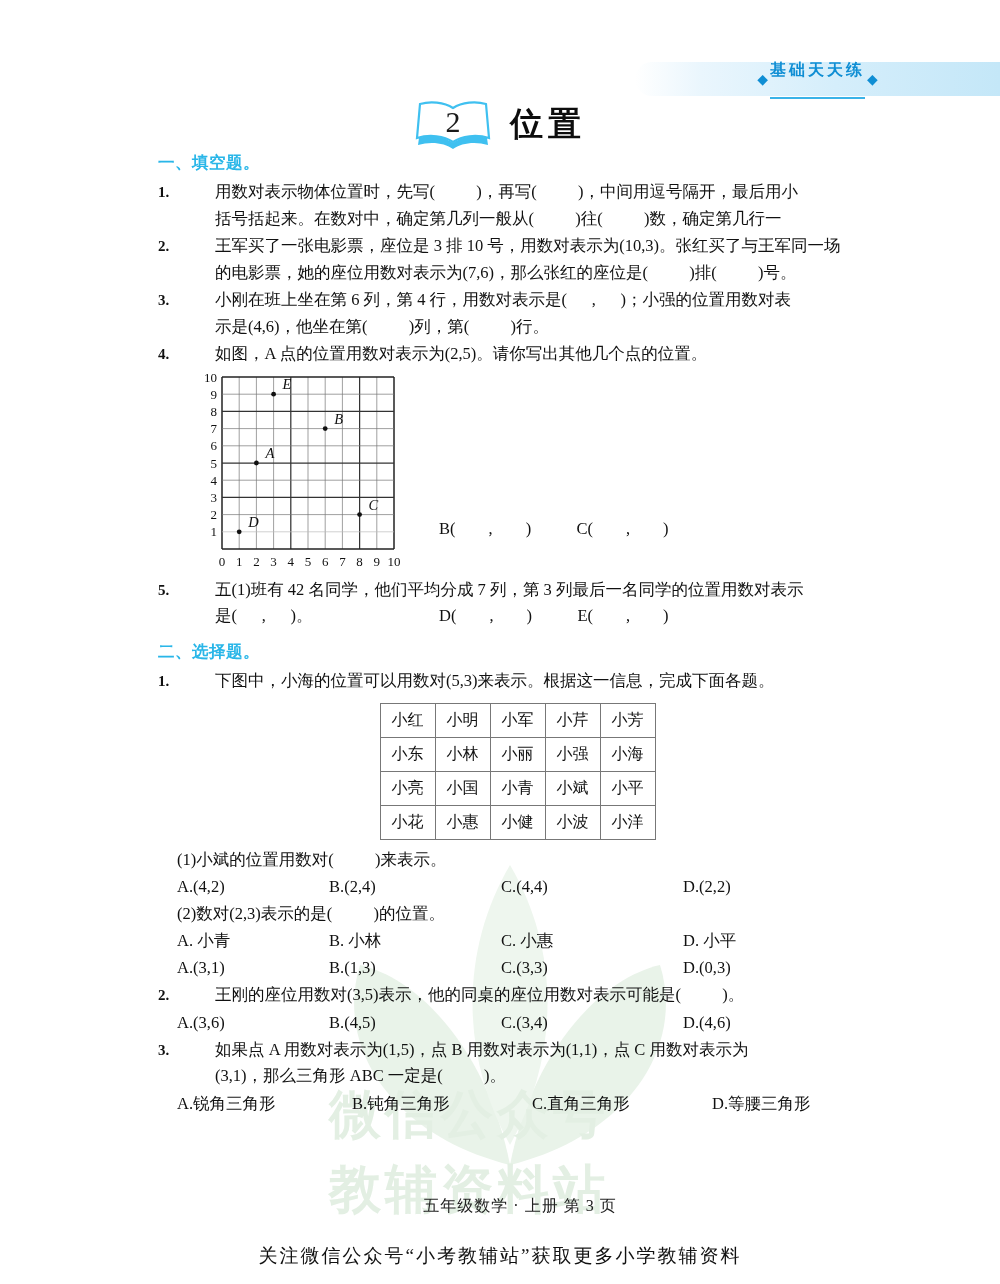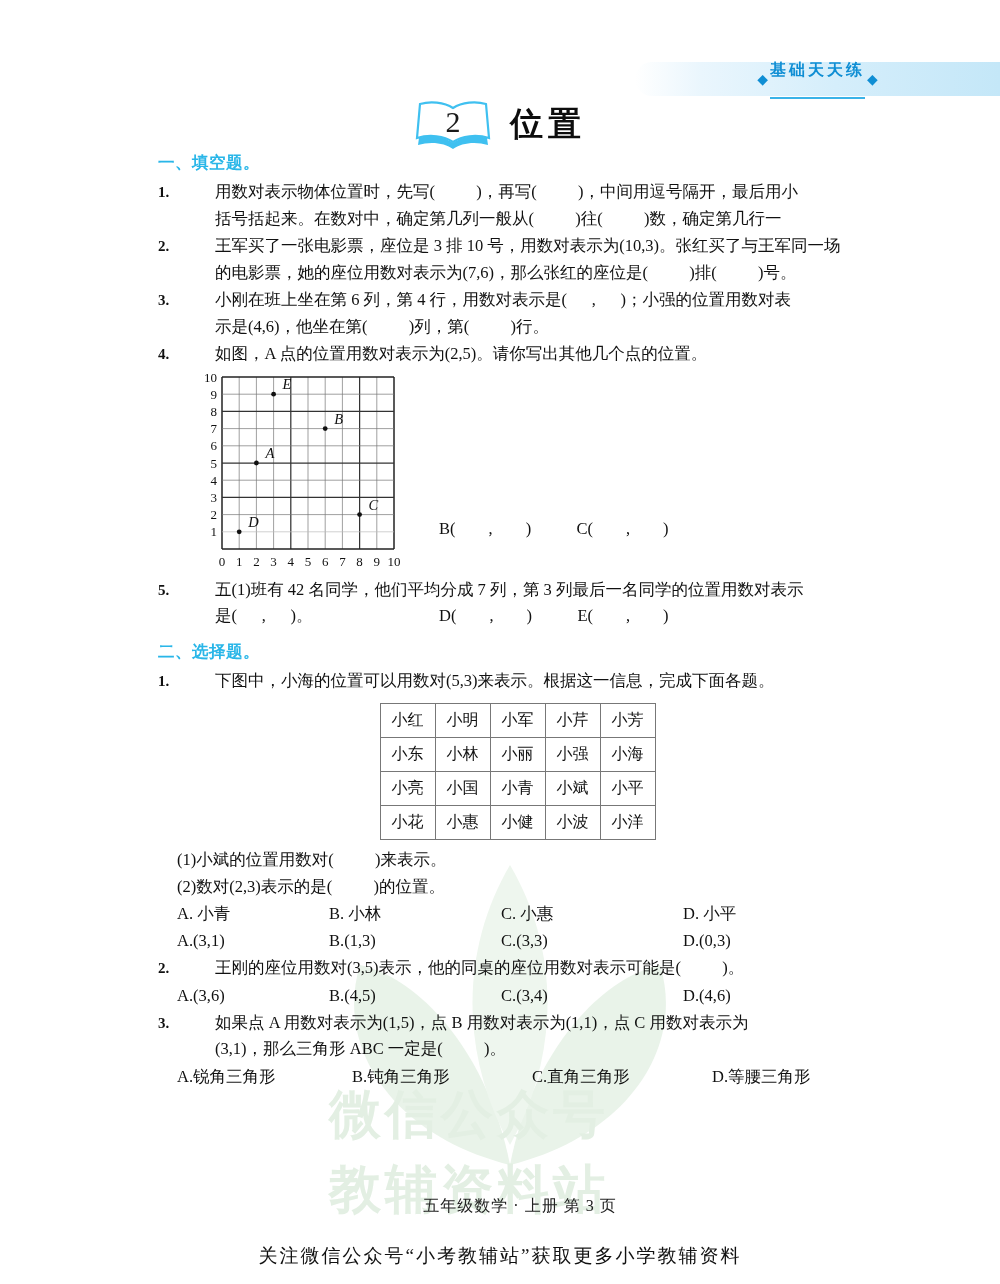--- a/index.html
+++ b/index.html
@@ -330,20 +330,26 @@
               <td>小惠</td>
               <td>小健</td>
               <td>小波</td>
               <td>小洋</td>
             </tr>
           </tbody>
             </table>
         </div>
 
         <div class="sub-ln">(1)小斌的位置用数对(          )来表示。</div>
+        <div class="choices">
+          <span class="ch1">A.(4,2)</span>
+          <span class="ch2">B.(2,4)</span>
+          <span class="ch3">C.(4,4)</span>
+          <span class="ch4">D.(2,2)</span>
+        </div>
 
         <div class="sub-ln">(2)数对(2,3)表示的是(          )的位置。</div>
         <div class="choices">
           <span class="ch1">A. 小青</span>
           <span class="ch2">B. 小林</span>
           <span class="ch3">C. 小惠</span>
           <span class="ch4">D. 小平</span>
         </div>
 
         <div class="choices">

